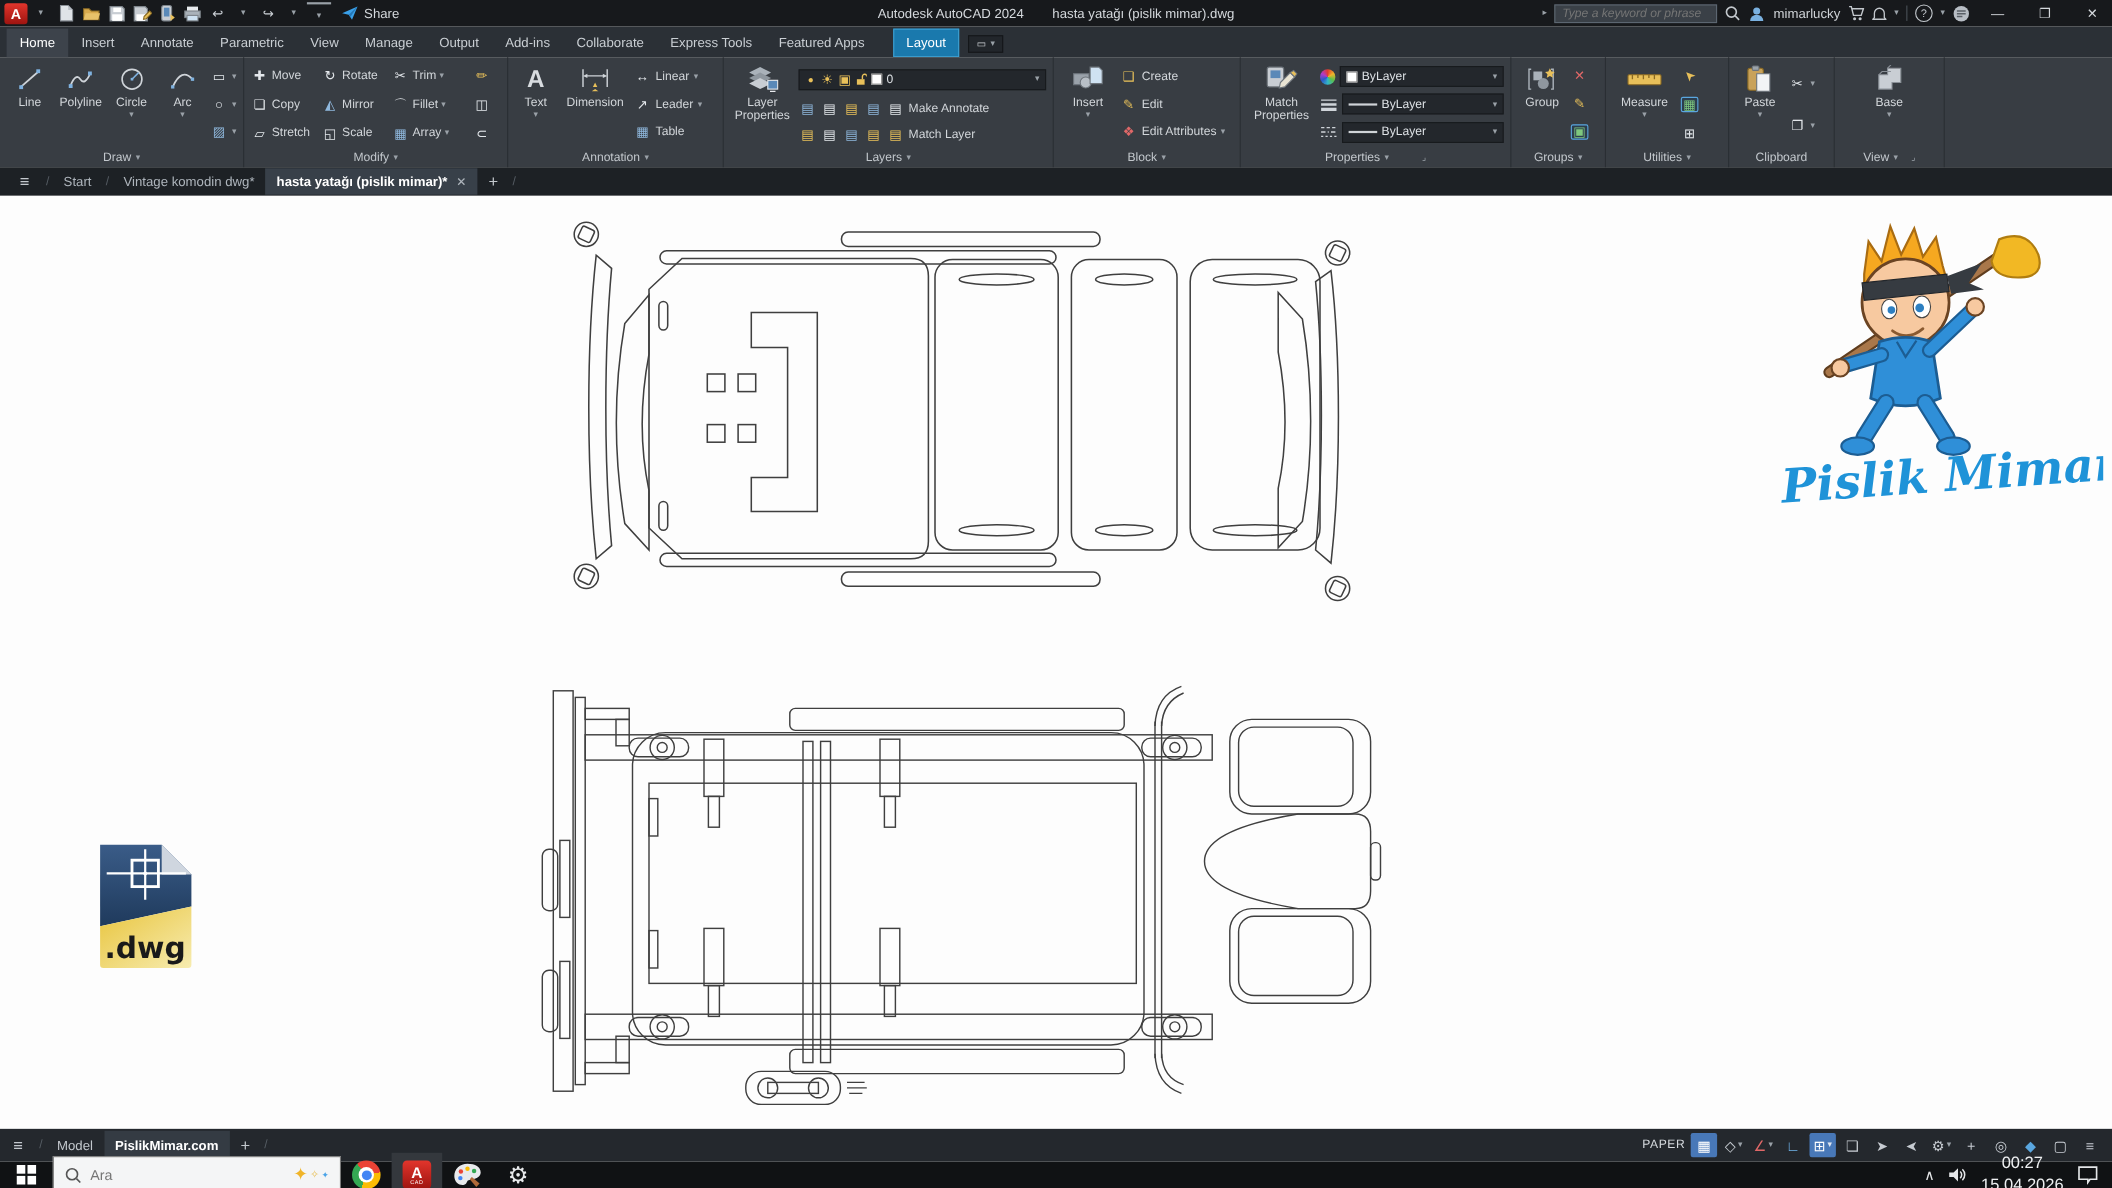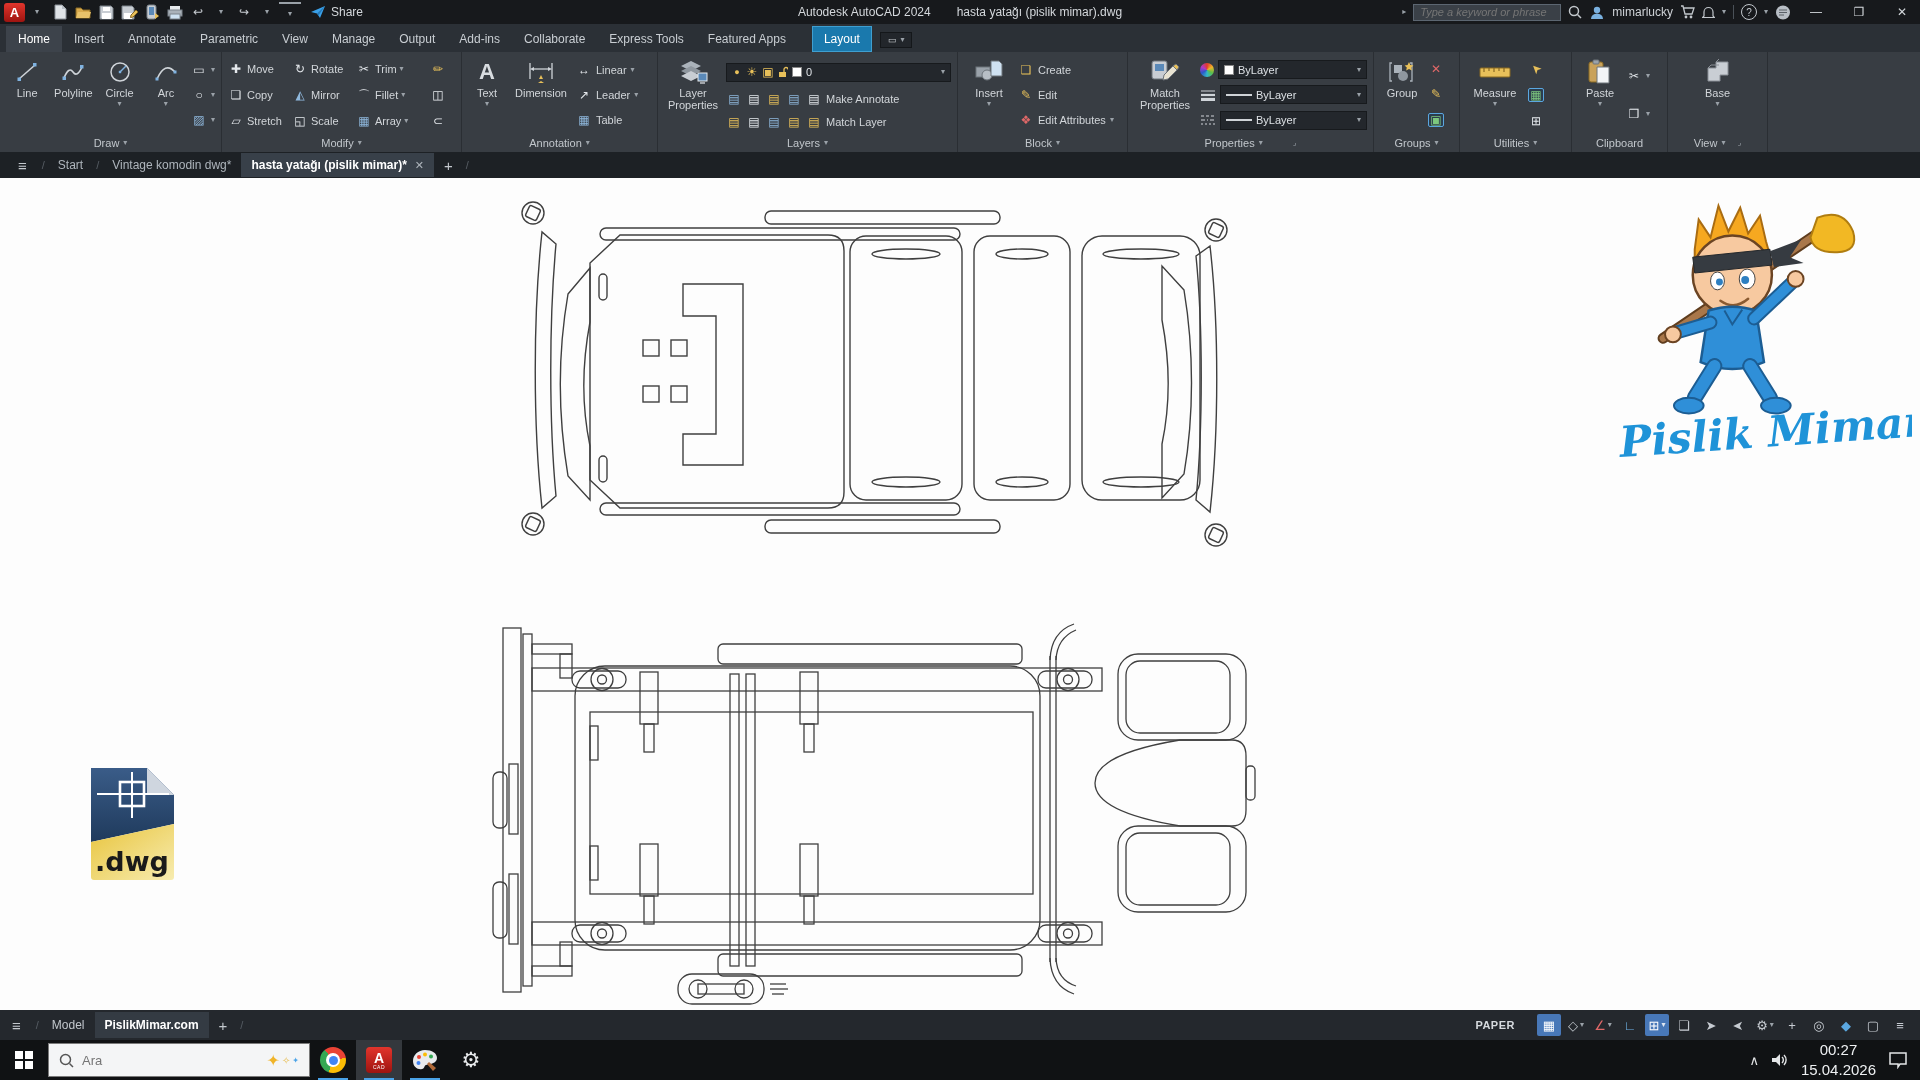--- a/index.html
+++ b/index.html
@@ -70,24 +70,24 @@
   .dlcirc{width:58px;height:58px;border-radius:50%;background:radial-gradient(circle at 35% 30%,#e8433f,#a50d18);box-shadow:inset 0 2px 4px rgba(255,255,255,.4),0 1px 3px rgba(0,0,0,.4);display:flex;align-items:center;justify-content:center}
 
   
   .statusrow{height:30px;background:#24282d;display:flex;align-items:center;color:#c3c8cd;font-size:12px;flex:0 0 auto}
   .mtab{padding:6px 10px}
   .mtab.active{background:#343b43;color:#fff;font-weight:bold}
   .stham{padding:0 12px;font-size:15px;color:#c3c8cd}
   .stright{margin-left:auto;display:flex;align-items:center;gap:3px;padding-right:8px}
   .stico{min-width:24px;height:22px;display:flex;align-items:center;justify-content:center;gap:2px;border-radius:2px;font-size:13px;color:#c6cbd1}
   .stico.on{background:#4878b8;color:#fff}
-  .paper{font-size:11px;font-weight:bold;letter-spacing:.5px;margin-right:19px;color:#d6dade}
+  .paper{font-size:11px;font-weight:normal;letter-spacing:.5px;margin-right:2px;color:#d6dade}
 
   
-  .taskbar{height:40px;background:#101214;display:flex;align-items:center;color:#e8e8e8;flex:0 0 auto}
+  .taskbar{height:24px;background:#101214;display:flex;align-items:center;color:#e8e8e8;flex:0 0 auto}
   .startbtn{width:48px;height:40px;display:flex;align-items:center;justify-content:center}
   .tsearch{width:262px;height:34px;background:#f4f5f6;border:1px solid #7a7a7a;display:flex;align-items:center;padding:0 10px;gap:8px;color:#444}
   .tsearch input{border:0;background:transparent;outline:0;flex:1;font-size:13px;color:#333;font-family:"Liberation Sans",sans-serif}
   .sparkles{display:flex;align-items:center;gap:2px}
   .tile{width:46px;height:40px;display:flex;align-items:center;justify-content:center;position:relative}
   .tile.open::after{content:"";position:absolute;bottom:0;left:8px;right:8px;height:2px;background:#4aa3e8}
   .tile.focus{background:#34383d}
   .chrome{width:26px;height:26px;border-radius:50%;background:conic-gradient(from -40deg,#ea4335 0 120deg,#fbbc05 120deg 240deg,#34a853 240deg 360deg);position:relative}
   .chrome::before{content:"";position:absolute;left:6px;top:6px;width:14px;height:14px;border-radius:50%;background:#fff}
   .chrome::after{content:"";position:absolute;left:8.5px;top:8.5px;width:9px;height:9px;border-radius:50%;background:#4285f4}

